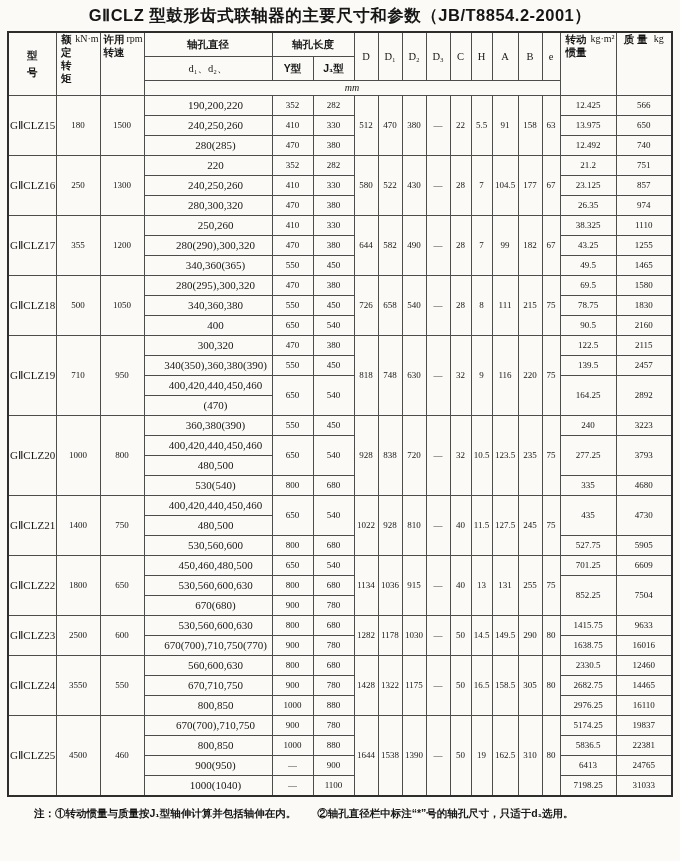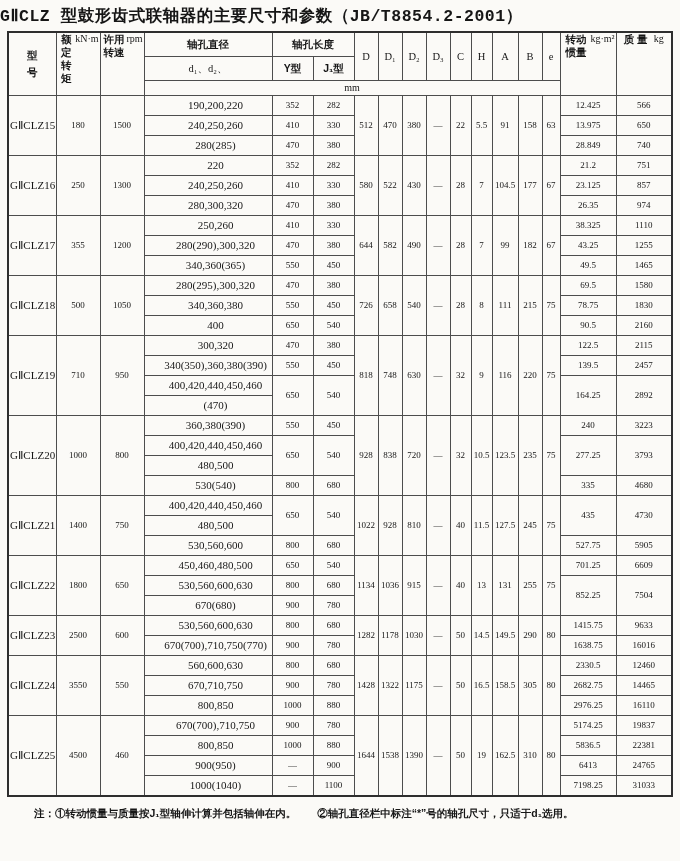--- a/index.html
+++ b/index.html
@@ -3,22 +3,22 @@
 <meta charset="utf-8">
 <style>
   html,body{margin:0;padding:0;}
   body{
     width:680px;height:861px;
     background:#fbfaf7;
     color:#161616;
     font-family:"Liberation Serif",serif;
   }
   .title{
-    text-align:left;
-    font-family:Liberation Mono, monospace;
+    text-align:center;
+    font-family:Liberation Sans, sans-serif;
     font-weight:bold;
     font-size:16.5px;
     padding:5px 0 4px 0;
     letter-spacing:0.5px;
   }
   table.spec{
     border-collapse:collapse;
     table-layout:fixed;
     width:664px;
     margin:0 auto;
@@ -39,21 +39,21 @@
     line-height:1.25;
   }
   thead th.dim-h{
     font-family:"Liberation Serif",serif;
     font-weight:normal;
     font-size:10.5px;
   }
   .h2l{display:flex;justify-content:space-evenly;height:62px;}
   .unit{font-family:"Liberation Serif",serif;font-weight:normal;font-size:10px;}
   .vtext{width:1.15em;margin:10px auto;line-height:1.6;}
-  .mm-row th{height:14px;font-family:"Liberation Serif",serif;font-weight:normal;font-size:10px;}
+  .mm-row th{height:14px;font-family:"Liberation Serif",serif;font-weight:normal;font-size:10px;font-style:italic;}
   tbody td{
     font-size:9px;
     height:19px;
     line-height:1.1;
   }
   tbody td.model{font-size:11px;letter-spacing:0;font-family:Liberation Serif, serif;}
   tbody td.dcol{font-size:11px;padding-left:16px;}
   .notes{
     font-family:"Liberation Sans",sans-serif;
     font-weight:bold;
@@ -163,21 +163,21 @@
         <td class="dcol">240,250,260</td>
         <td>410</td>
         <td>330</td>
         <td>13.975</td>
         <td>650</td>
       </tr>
       <tr>
         <td class="dcol">280(285)</td>
         <td>470</td>
         <td>380</td>
-        <td>28.849</td>
+        <td>12.492</td>
         <td>740</td>
       </tr>
       <tr>
         <td class="model" rowspan="3">GⅡCLZ16</td>
         <td rowspan="3">250</td>
         <td rowspan="3">1300</td>
         <td class="dcol">220</td>
         <td>352</td>
         <td>282</td>
         <td rowspan="3">580</td>

